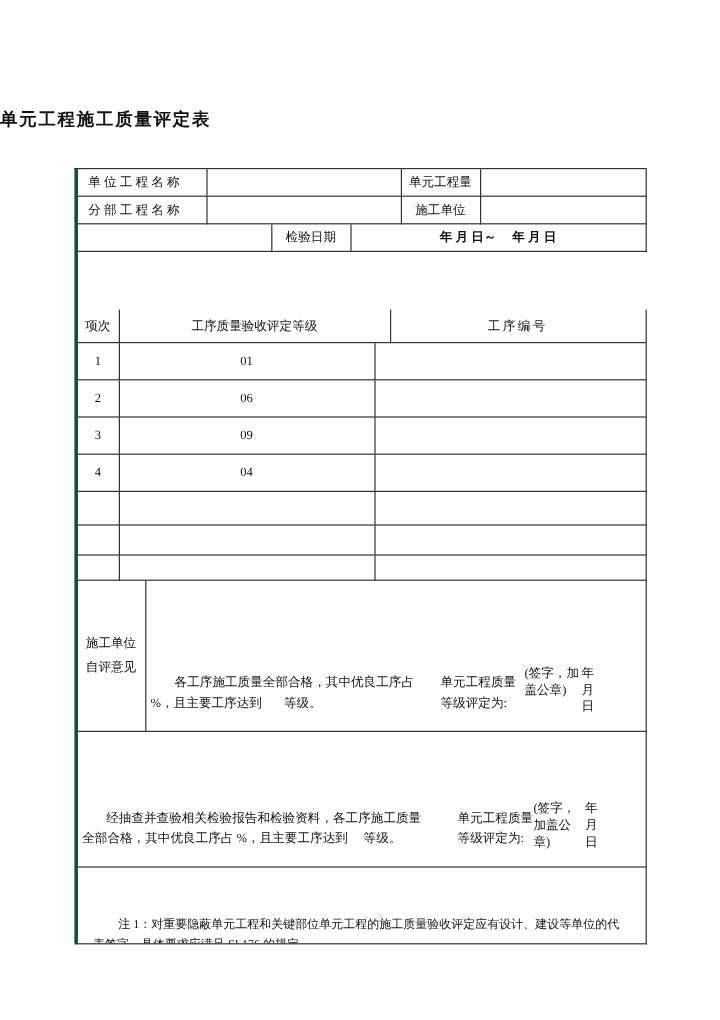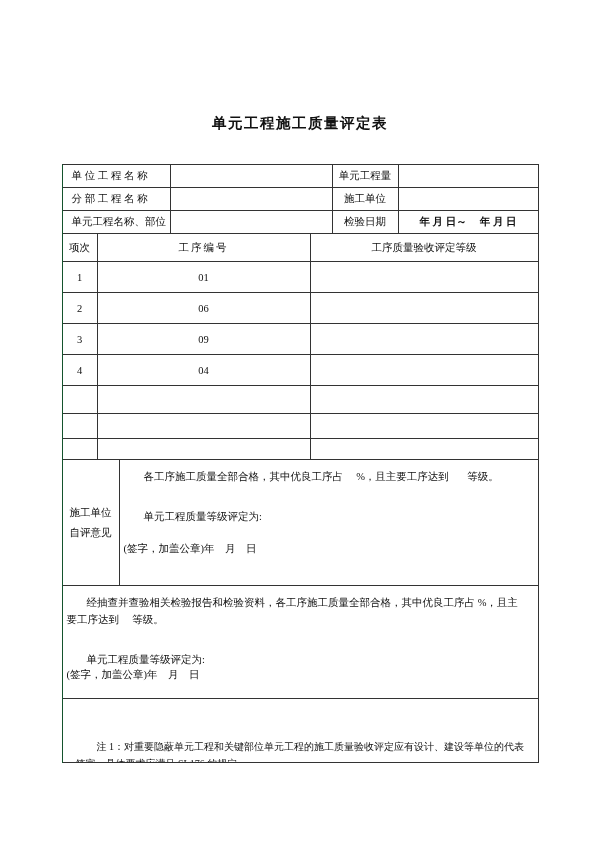--- a/index.html
+++ b/index.html
@@ -4,50 +4,50 @@
 <style>
   * { box-sizing: border-box; margin: 0; padding: 0; }
   html, body { background: #ffffff; }
   body {
     width: 600px; height: 850px;
     font-family: "Liberation Serif", "DejaVu Serif", serif;
     color: #111;
   }
   .page { width: 600px; height: 850px; position: relative; overflow: hidden; }
   .title {
-    padding-top: 114px;
-    text-align: center;
+    padding-top: 90px;
+    text-align: left;
     font-size: 14.5px;
     font-weight: bold;
     letter-spacing: 1.5px;
   }
   .form {
     width: 477px;
     margin: 31px auto 0;
     border-top: 1px solid #333;
-    border-left: 1px solid #14532d;
+    border-left: 3px solid #14532d;
     font-size: 10.5px;
   }
   .row { display: flex; }
   .cell {
     border-right: 1px solid #333;
     border-bottom: 1px solid #333;
     display: flex;
     align-items: center;
     white-space: pre-wrap;
     overflow: hidden;
   }
   
   .info-row { height: 23px; }
   .c1 { width: 108px; padding-left: 9px; }
   .c2 { width: 162px; }
   .c3 { width: 66px; justify-content: center; }
   .c4 { flex: 1; justify-content: center; font-weight: bold; }
   
-  .head-row { height: 28px; }
+  .head-row { height: 28px; margin-top: 48px; }
   .hc1 { width: 35px; justify-content: center; }
   .hc2 { width: 213px; justify-content: center; letter-spacing: 2px; }
   .hc3 { flex: 1; justify-content: center; }
   .data-row { height: 31px; }
   .dc1 { width: 35px; justify-content: center; }
   .dc2 { width: 213px; justify-content: center; }
   .dc3 { flex: 1; }
   .r5 { height: 28px; }
   .r6 { height: 25px; }
   .r7 { height: 21px; }
@@ -55,23 +55,22 @@
   .sec1 { height: 126px; }
   .sec2 { height: 113px; }
   .sec-label {
     width: 57px;
     justify-content: center;
     text-align: center;
     line-height: 1.9;
   }
   .sec-body {
     flex: 1;
-    flex-direction: column;
-    align-items: flex-start;
-    padding: 9px 12px 29px 4px;
+    align-items: flex-end;
+    padding: 9px 12px 13px 4px;
   }
   .sec-body p { line-height: 1.6; }
   .line1 { text-indent: 20px; }
   .line2 { margin-top: 23px; padding-left: 20px; }
   .signline {
     margin-top: auto;
     display: flex;
     justify-content: flex-end;
     padding-right: 10px;
   }
@@ -101,30 +100,29 @@
       <div class="cell c3">单元工程量</div>
       <div class="cell c4"></div>
     </div>
     <div class="row info-row">
       <div class="cell c1">分 部 工 程 名 称</div>
       <div class="cell c2"></div>
       <div class="cell c3">施工单位</div>
       <div class="cell c4"></div>
     </div>
     <div class="row info-row">
-      <div class="cell c1">单元工程名称、部位</div>
       <div class="cell c2"></div>
       <div class="cell c3">检验日期</div>
       <div class="cell c4">年 月 日～     年 月 日</div>
     </div>
 
     <div class="row head-row">
       <div class="cell hc1">项次</div>
+      <div class="cell hc3">工序质量验收评定等级</div>
       <div class="cell hc2">工序编号</div>
-      <div class="cell hc3">工序质量验收评定等级</div>
     </div>
 
     <div class="row data-row">
       <div class="cell dc1">1</div>
       <div class="cell dc2">01</div>
       <div class="cell dc3"></div>
     </div>
     <div class="row data-row">
       <div class="cell dc1">2</div>
       <div class="cell dc2">06</div>

